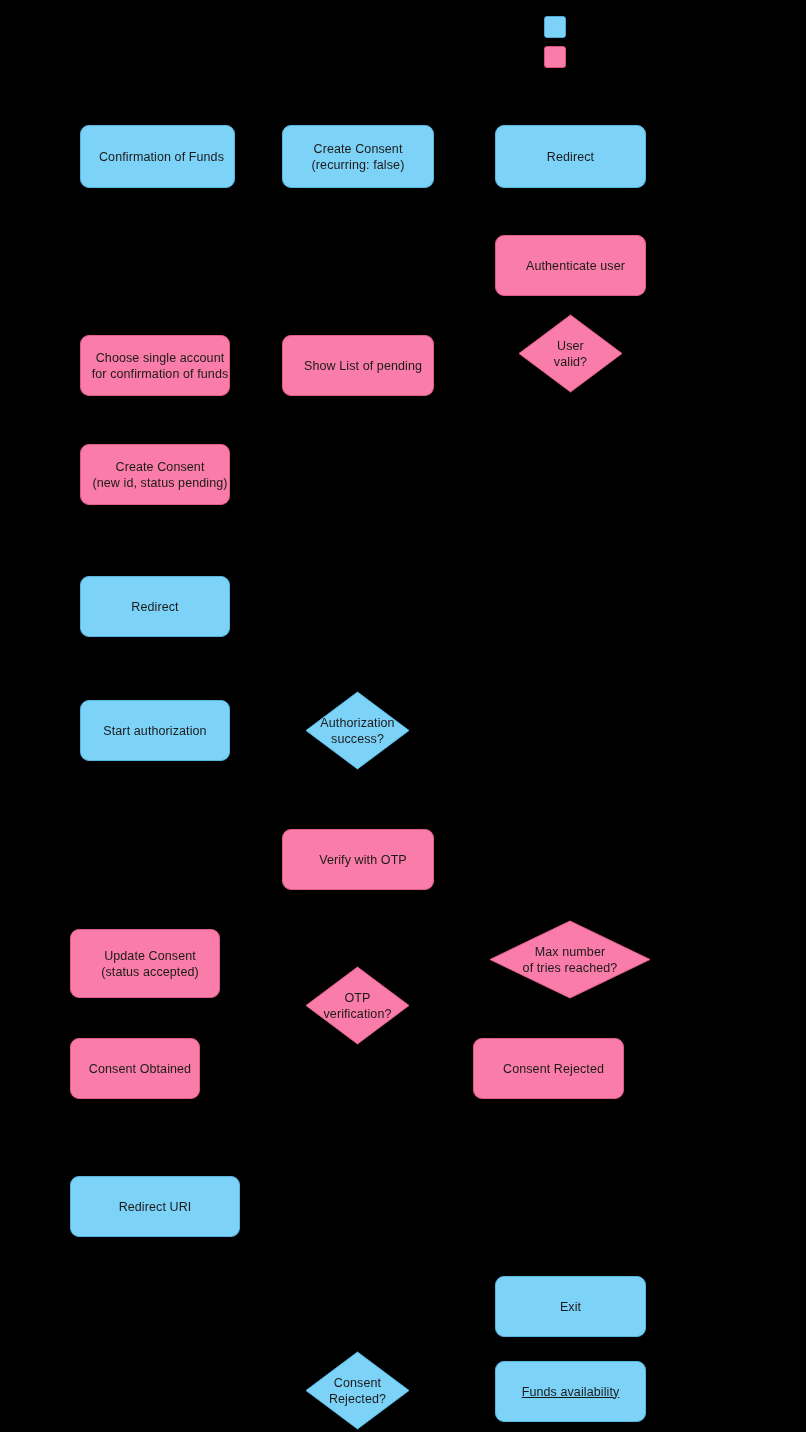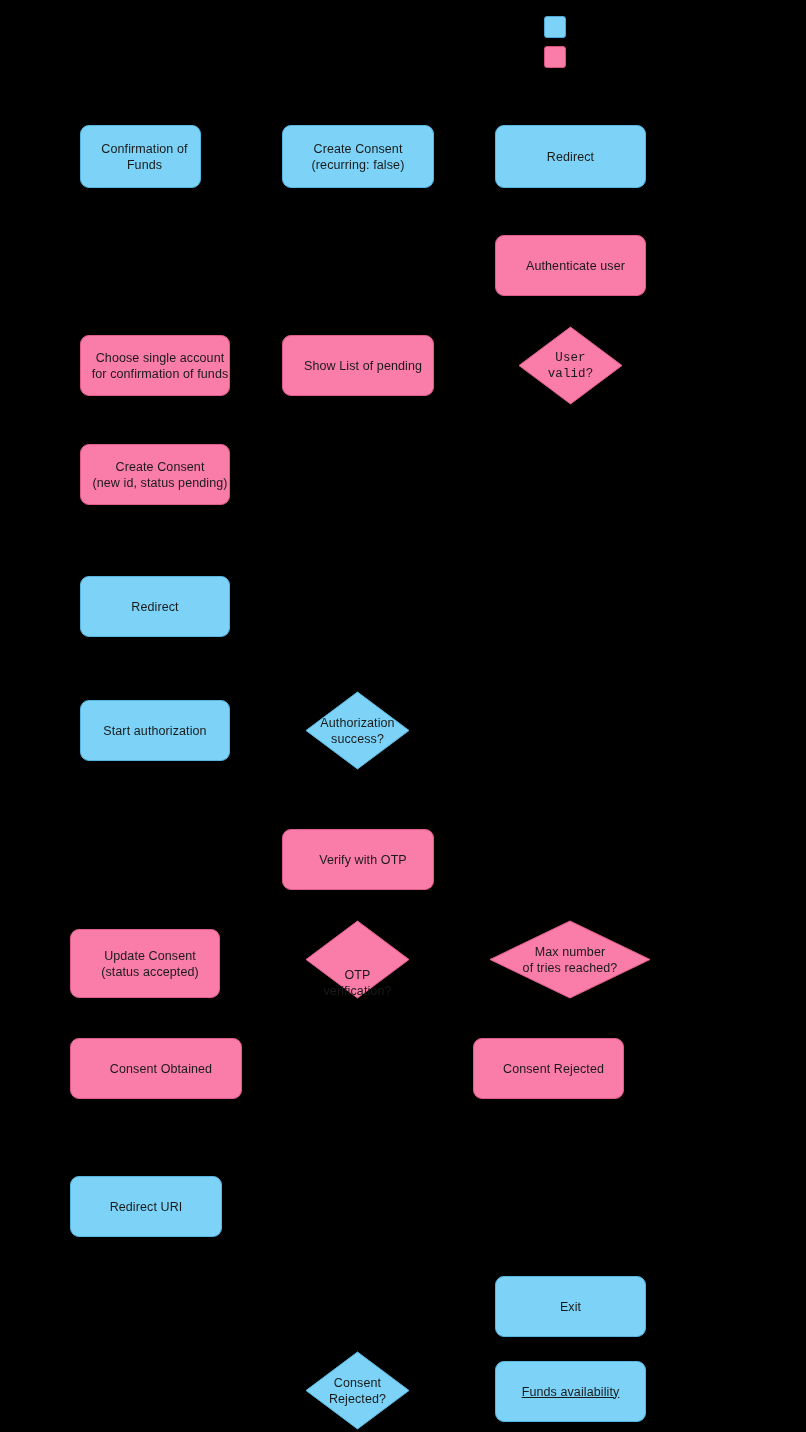--- a/index.html
+++ b/index.html
@@ -96,41 +96,41 @@
 </head>
 <body>
 
 <div id="canvas"></div>
 
 <div id="legend-layer">
     <div class="legend-swatch blue" style="left: 544px; top: 16px; background: rgb(125, 211, 247);"></div>
     <div class="legend-swatch pink" style="left: 544px; top: 46px; background: rgb(250, 124, 168);"></div>
   </div>
 <div id="nodes-layer">
-    <div class="node box blue" style="left: 80px; top: 125px; width: 121px; height: 63px; padding-left: 8px;">
+    <div class="node box blue" style="left: 80px; top: 125px; width: 155px; height: 63px; padding-left: 8px;">
       <span class="label">Confirmation of Funds</span>
     </div>
     <div class="node box blue" style="left: 282px; top: 125px; width: 152px; height: 63px;">
       <span class="label">Create Consent
 (recurring: false)</span>
     </div>
     <div class="node box blue" style="left: 495px; top: 125px; width: 151px; height: 63px;">
       <span class="label">Redirect</span>
     </div>
     <div class="node box pink" style="left: 495px; top: 235px; width: 151px; height: 61px;">
       <span class="label">Authenticate user</span>
     </div>
     <div class="node box pink" style="left: 80px; top: 335px; width: 150px; height: 61px;">
       <span class="label">Choose single account
 for confirmation of funds</span>
     </div>
     <div class="node box pink" style="left: 282px; top: 335px; width: 152px; height: 61px;">
       <span class="label">Show List of pending</span>
     </div>
-    <div class="node diamond pink" style="left: 518px; top: 326px; width: 105px; height: 79px; font-family: Liberation Mono, monospace;">
+    <div class="node diamond pink" style="left: 518px; top: 314px; width: 105px; height: 79px;">
       <svg viewBox="0 0 105 79" preserveAspectRatio="none">
         <polygon points="52.5,1 104,39.5 52.5,78 1,39.5" fill="#FA7CA8" stroke="#E05C8C" stroke-width="1" stroke-linejoin="round"></polygon>
       </svg>
       <span class="label">User
 valid?</span>
     </div>
     <div class="node box pink" style="left: 80px; top: 444px; width: 150px; height: 61px;">
       <span class="label">Create Consent
 (new id, status pending)</span>
     </div>
@@ -147,41 +147,41 @@
       <span class="label">Authorization
 success?</span>
     </div>
     <div class="node box pink" style="left: 282px; top: 829px; width: 152px; height: 61px;">
       <span class="label">Verify with OTP</span>
     </div>
     <div class="node box pink" style="left: 70px; top: 929px; width: 150px; height: 69px;">
       <span class="label">Update Consent
 (status accepted)</span>
     </div>
-    <div class="node diamond pink" style="left: 305px; top: 920px; width: 105px; height: 79px; align-items: flex-end;">
+    <div class="node diamond pink" style="left: 305px; top: 966px; width: 105px; height: 79px;">
       <svg viewBox="0 0 105 79" preserveAspectRatio="none">
         <polygon points="52.5,1 104,39.5 52.5,78 1,39.5" fill="#FA7CA8" stroke="#E05C8C" stroke-width="1" stroke-linejoin="round"></polygon>
       </svg>
       <span class="label">OTP
 verification?</span>
     </div>
     <div class="node diamond pink" style="left: 489px; top: 920px; width: 162px; height: 79px;">
       <svg viewBox="0 0 162 79" preserveAspectRatio="none">
         <polygon points="81,1 161,39.5 81,78 1,39.5" fill="#FA7CA8" stroke="#E05C8C" stroke-width="1" stroke-linejoin="round"></polygon>
       </svg>
       <span class="label">Max number
 of tries reached?</span>
     </div>
-    <div class="node box pink" style="left: 70px; top: 1038px; width: 172px; height: 61px;">
+    <div class="node box pink" style="left: 70px; top: 1038px; width: 130px; height: 61px;">
       <span class="label">Consent Obtained</span>
     </div>
     <div class="node box pink" style="left: 473px; top: 1038px; width: 151px; height: 61px;">
       <span class="label">Consent Rejected</span>
     </div>
-    <div class="node box blue" style="left: 70px; top: 1176px; width: 152px; height: 61px;">
+    <div class="node box blue" style="left: 70px; top: 1176px; width: 170px; height: 61px;">
       <span class="label">Redirect URI</span>
     </div>
     <div class="node box blue" style="left: 495px; top: 1276px; width: 151px; height: 61px;">
       <span class="label">Exit</span>
     </div>
     <div class="node diamond blue" style="left: 305px; top: 1351px; width: 105px; height: 79px;">
       <svg viewBox="0 0 105 79" preserveAspectRatio="none">
         <polygon points="52.5,1 104,39.5 52.5,78 1,39.5" fill="#7DD3F7" stroke="#57B6E0" stroke-width="1" stroke-linejoin="round"></polygon>
       </svg>
       <span class="label">Consent

